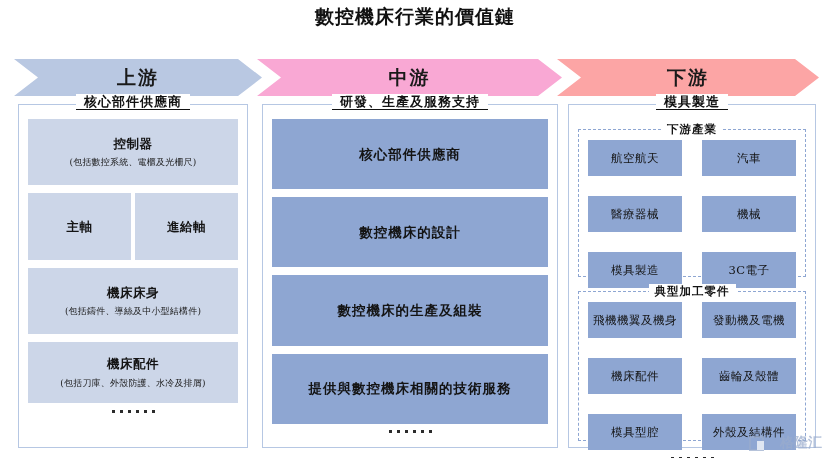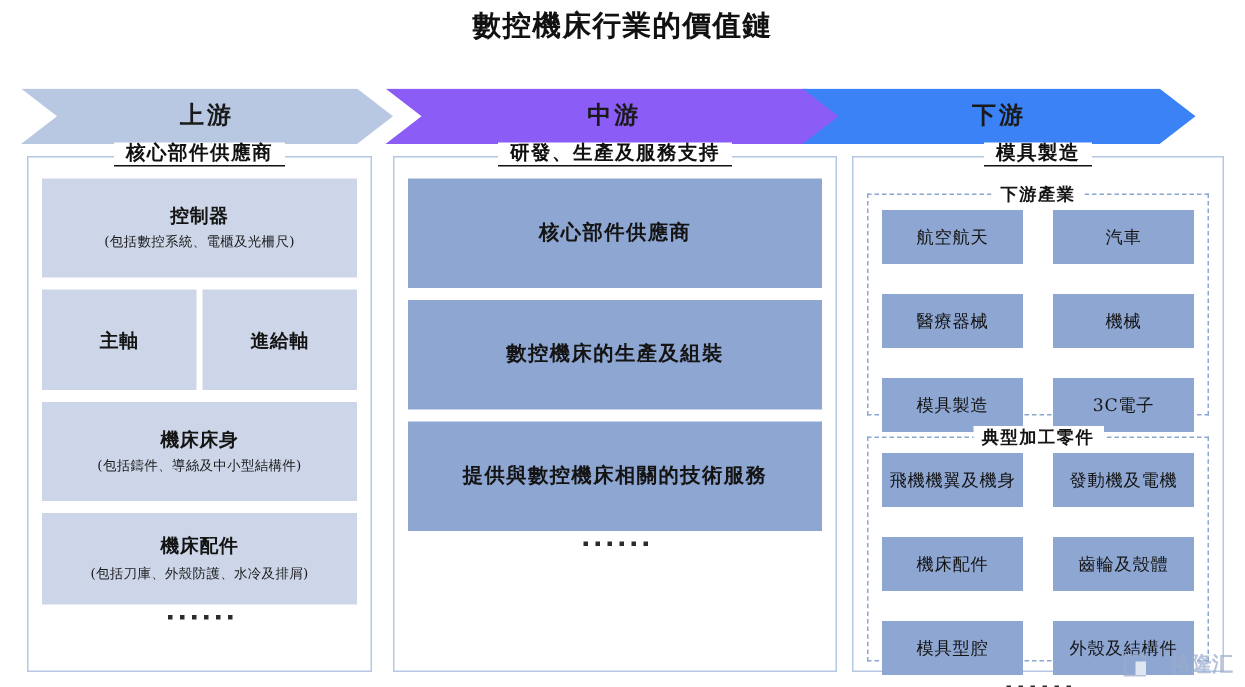--- a/index.html
+++ b/index.html
@@ -37,29 +37,29 @@
     width: 830px;
     height: 37px;
   }
   .chevron {
     position: absolute;
     top: 0;
     height: 37px;
     display: flex;
     align-items: center;
     justify-content: center;
-    font-size: 16px;
+    font-size: 19px;
     font-weight: bold;
     letter-spacing: 2px;
     color: #1a1a1a;
     clip-path: polygon(0% 0%, calc(100% - 24px) 0%, 100% 50%, calc(100% - 24px) 100%, 0% 100%, 24px 50%);
   }
   #chevron-upstream   { left: 14px;  width: 248px; background: #b9c8e2; }
-  #chevron-midstream  { left: 257px; width: 305px; background: #8b5cf6; }
-  #chevron-downstream { left: 535px; width: 262px; background: #3b82f6; }
+  #chevron-midstream  { left: 257px; width: 305px; background: #f9a8d4; }
+  #chevron-downstream { left: 557px; width: 262px; background: #fca5a5; }
 
   
   .column {
     position: absolute;
     top: 104px;
     border: 1px solid #b6c7e3;
     background: #ffffff;
     box-sizing: border-box;
   }
   #column-upstream   { left: 18px;  width: 230px; height: 344px; }
@@ -269,20 +269,23 @@
 <div class="column" id="column-midstream">
   <div class="column-header">
     <span>研發、生產及服務支持</span>
   </div>
   <div class="column-body">
 
     <div class="card card-mid">
       <div class="card-title">核心部件供應商</div>
     </div>
     <div class="card card-mid">
+      <div class="card-title">數控機床的設計</div>
+    </div>
+    <div class="card card-mid">
       <div class="card-title">數控機床的生產及組裝</div>
     </div>
     <div class="card card-mid">
       <div class="card-title">提供與數控機床相關的技術服務</div>
     </div>
 
     <div class="dots">
       <i></i>
         <i></i>
         <i></i>

